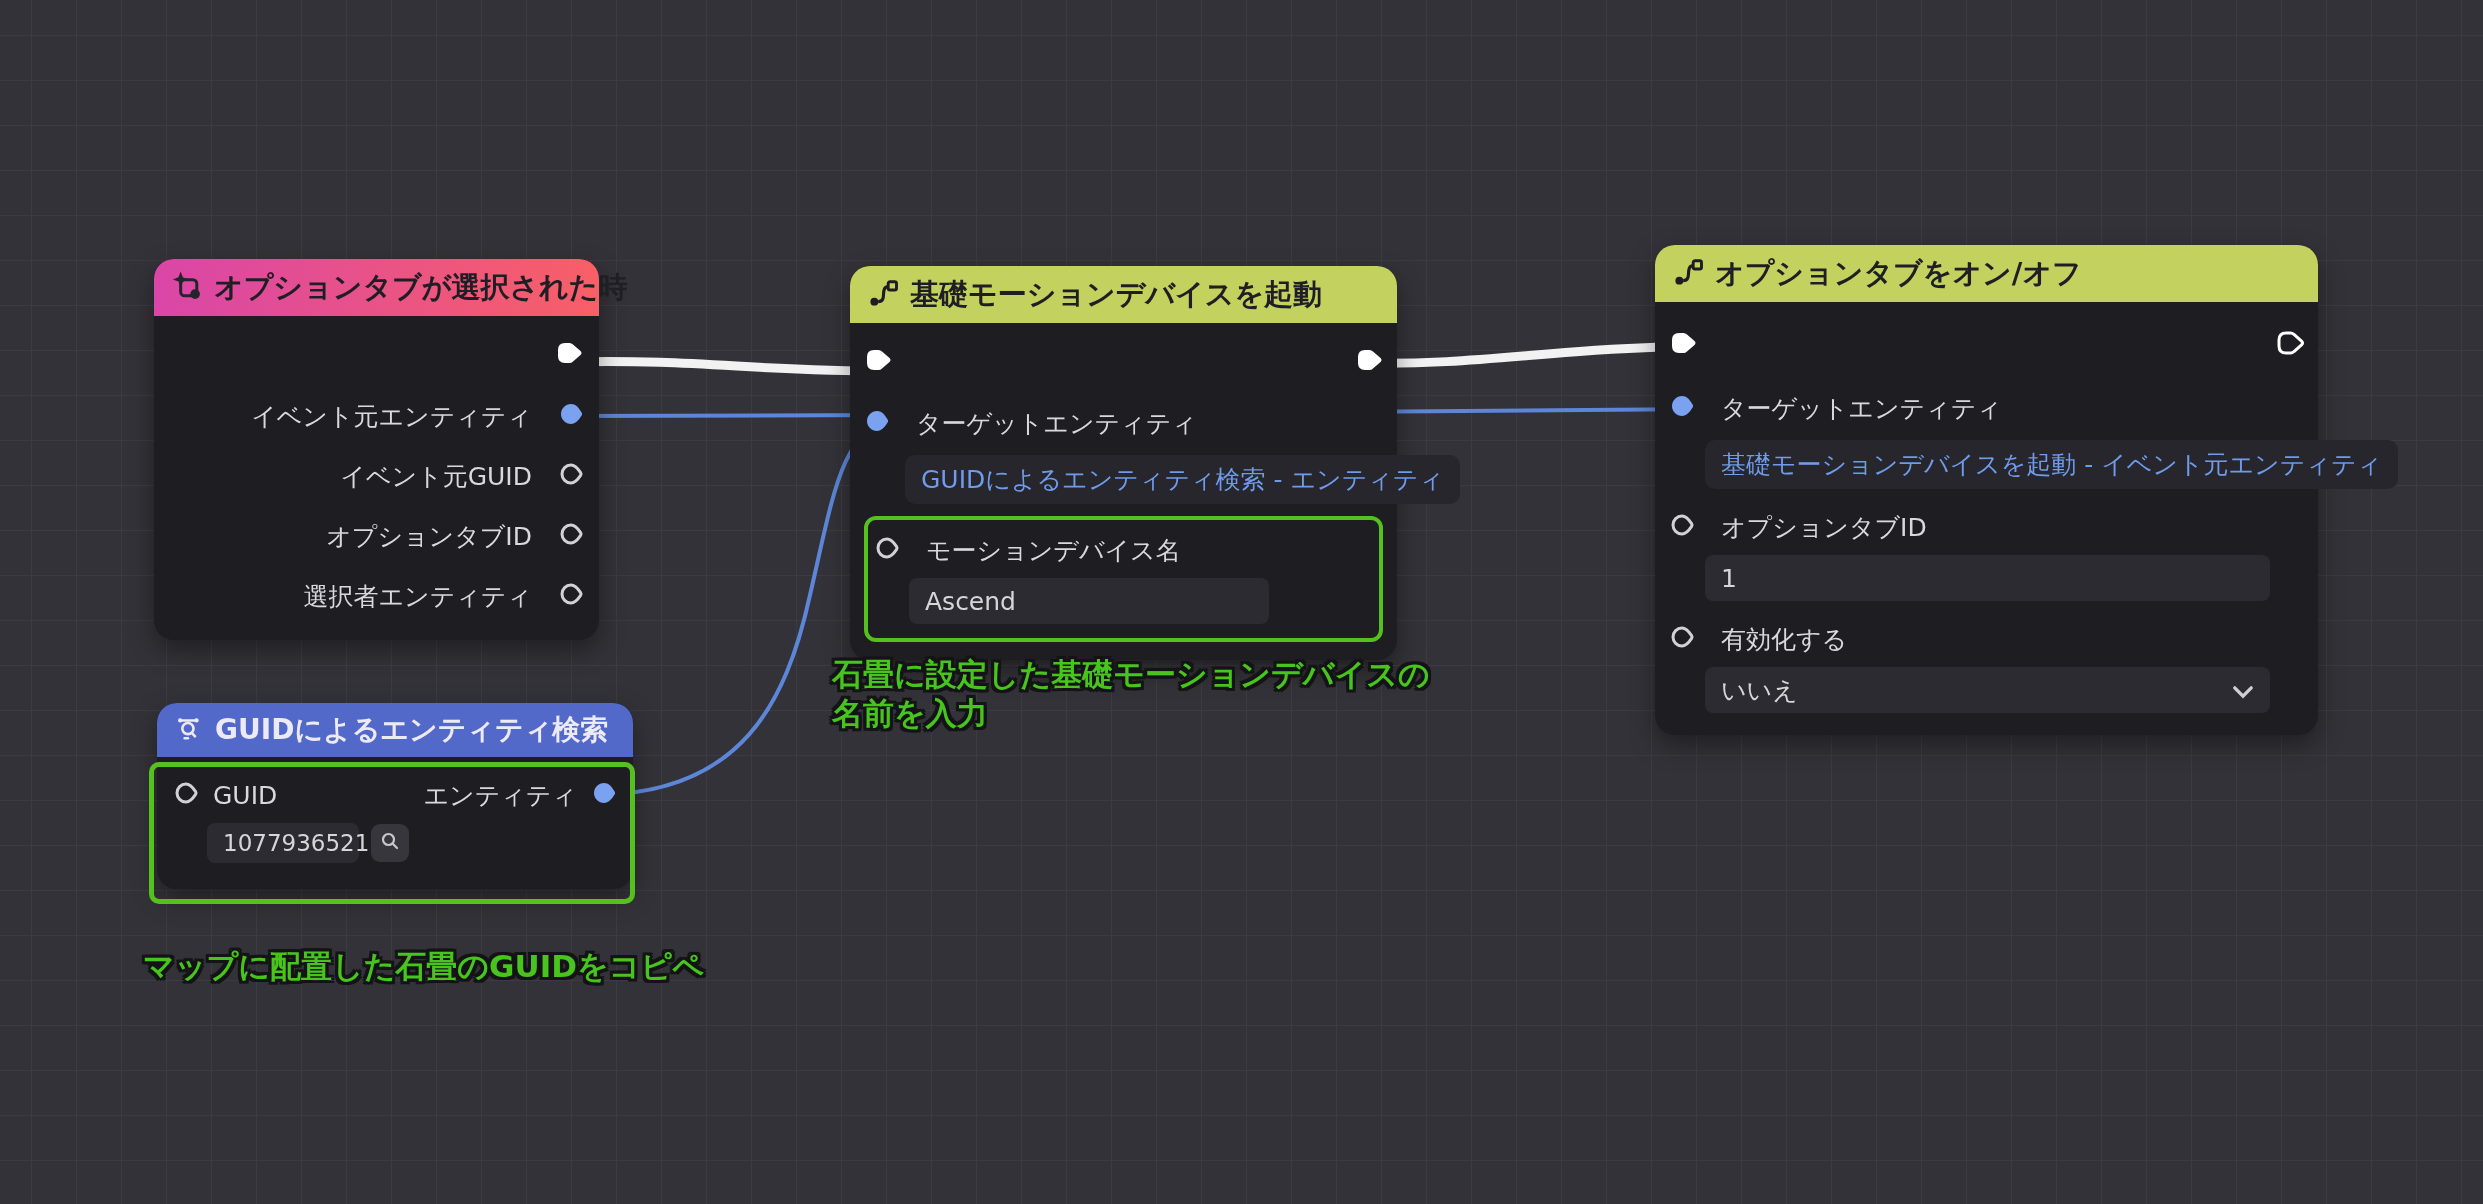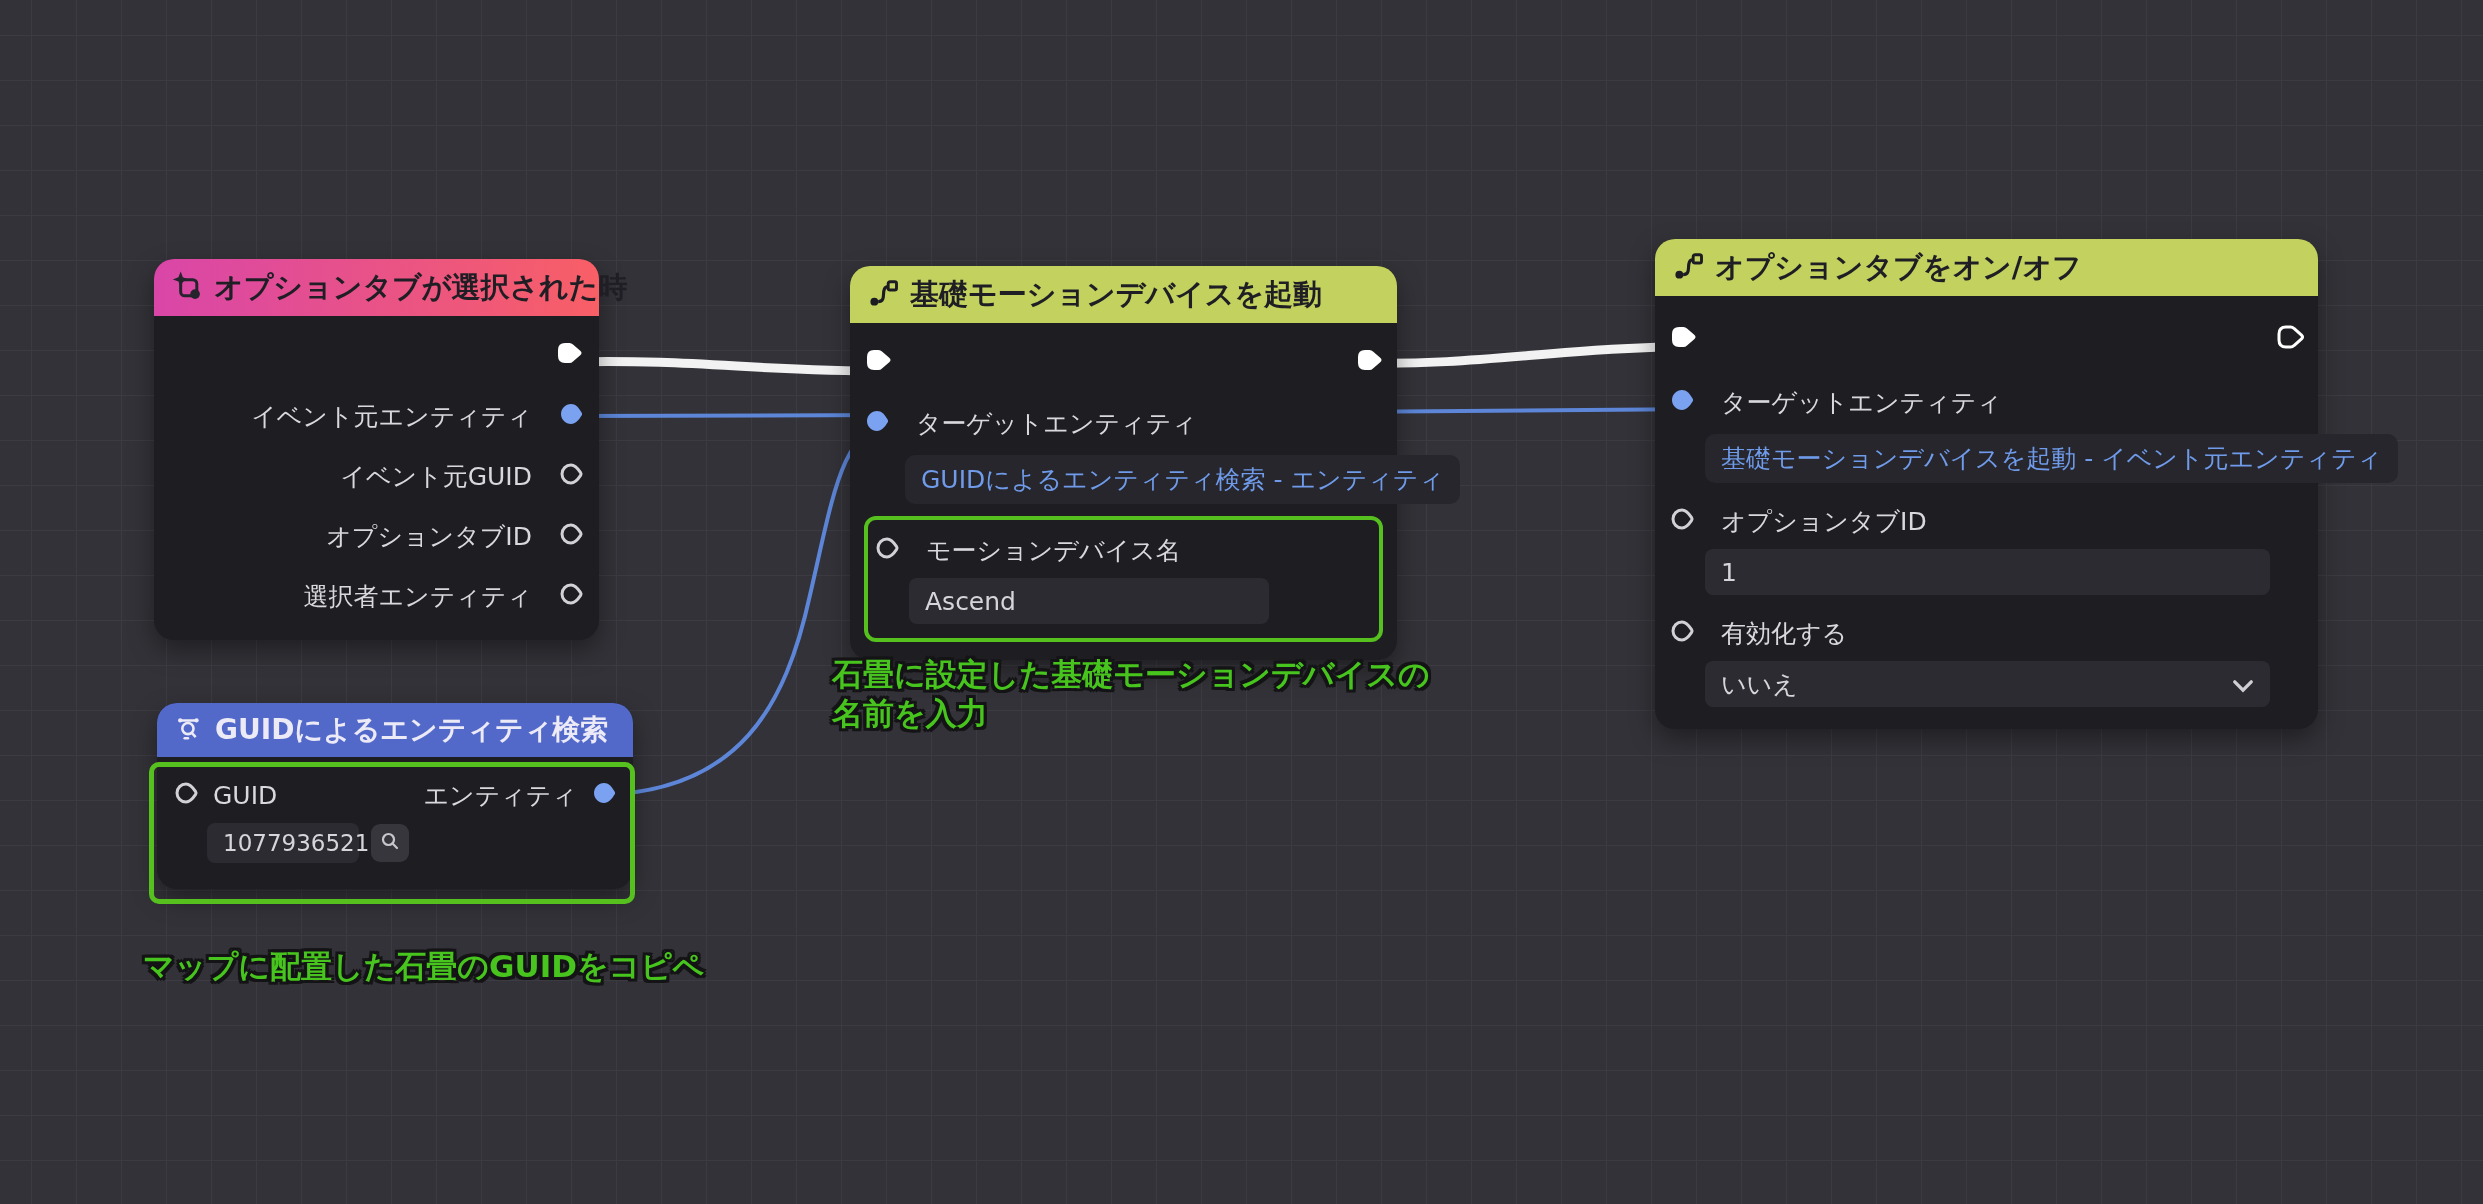--- a/index.html
+++ b/index.html
@@ -143,21 +143,21 @@
           <svg width="26" height="26" viewBox="0 0 26 26">
               <path d="M13 4 C8 4 4 8 4 13 C4 18 8 22 13 22 C17 22 19.7 18.8 22.6 14.4 C23.2 13.5 23.2 12.5 22.6 11.6 C19.7 7.2 17 4 13 4 Z" fill="none" stroke="#d2d2d6" stroke-width="3"></path>
             </svg>
         </span>
         <span class="plabel">モーションデバイス名</span>
       </div>
       <div class="field" style="margin:8px 0 0 35px;width:360px;">Ascend</div>
     </div>
   </div>
 
-  <div class="node" style="left:1655px;top:239px;width:663px;padding-bottom:22px;">
+  <div class="node" style="left:1655px;top:245px;width:663px;padding-bottom:22px;">
     <div class="nheader hdr-fn">
       <span>
         <svg width="30" height="30" viewBox="0 0 26 26">
           <circle cx="5.5" cy="20.5" r="3.4" fill="#1c1c22"></circle>
           <path d="M8.8 20.5 C 17.5 20.5 9.5 7.5 18 7.5" fill="none" stroke="#1c1c22" stroke-width="2.7"></path>
           <rect x="17.5" y="3.2" width="7.2" height="7.2" rx="1.6" fill="none" stroke="#1c1c22" stroke-width="2.5"></rect>
         </svg>
       </span>
       <span class="title">オプションタブをオン/オフ</span>
     </div>

